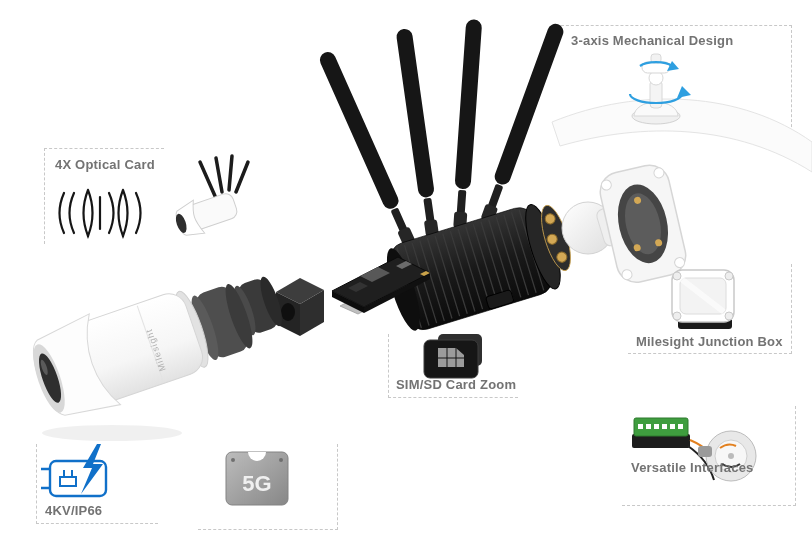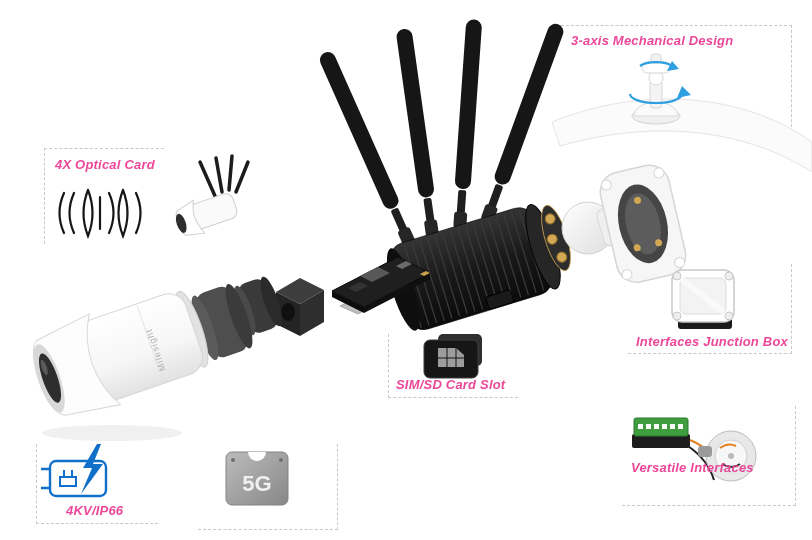--- a/index.html
+++ b/index.html
@@ -2,22 +2,22 @@
 <html><head>
 <meta charset="utf-8">
 <style>
   *{margin:0;padding:0;box-sizing:border-box}
   html,body{background:#ffffff}
   .stage{
     position:relative;width:812px;height:540px;background:#ffffff;
     overflow:hidden;font-family:"Liberation Sans",sans-serif;
   }
   .callout-label{
-    position:absolute;color:#ec4899;font-size:13px;font-weight:700;
-    white-space:nowrap;letter-spacing:.2px;font-style:italic;
+    position:absolute;color:#737373;font-size:13px;font-weight:700;
+    white-space:nowrap;letter-spacing:.2px;
   }
   .bracket{position:absolute;border:0 dashed #c8c8c8;pointer-events:none}
   #bk-zoom{left:44px;top:148px;width:120px;height:96px;border-top-width:1px;border-left-width:1px}
   #bk-mech{left:556px;top:25px;width:236px;height:112px;border-top-width:1px;border-right-width:1px}
   #bk-sim{left:388px;top:334px;width:130px;height:64px;border-left-width:1px;border-bottom-width:1px}
   #bk-junction{left:628px;top:264px;width:164px;height:90px;border-right-width:1px;border-bottom-width:1px}
   #bk-surge{left:36px;top:444px;width:122px;height:80px;border-left-width:1px;border-bottom-width:1px}
   #bk-5g{left:198px;top:444px;width:140px;height:86px;border-right-width:1px;border-bottom-width:1px}
   #bk-interfaces{left:622px;top:406px;width:174px;height:100px;border-right-width:1px;border-bottom-width:1px}
   svg.art{position:absolute;left:0;top:0;pointer-events:none}
@@ -249,18 +249,18 @@
       <circle cx="731" cy="456" r="16" fill="#f7f7f7" stroke="#cfcfcf"></circle>
       <rect x="698" y="446" width="14" height="11" rx="3" fill="#9a9a9a"></rect>
       <path d="M720,448 q8,-6 16,-2" stroke="#e2801f" stroke-width="2" fill="none"></path>
       <path d="M722,464 q10,6 18,0" stroke="#333333" stroke-width="2" fill="none"></path>
       <circle cx="731" cy="456" r="3" fill="#bbbbbb"></circle>
     </g>
   </svg>
 
   <div class="callout-label" style="left:55px;top:157px">4X Optical Card</div>
   <div class="callout-label" style="left:571px;top:33px">3-axis Mechanical Design</div>
-  <div class="callout-label" style="left:396px;top:377px">SIM/SD Card Slot</div>
-  <div class="callout-label" style="left:636px;top:334px">Interfaces Junction Box</div>
-  <div class="callout-label" style="left:66px;top:503px">4KV/IP66</div>
+  <div class="callout-label" style="left:396px;top:377px">SIM/SD Card Zoom</div>
+  <div class="callout-label" style="left:636px;top:334px">Milesight Junction Box</div>
+  <div class="callout-label" style="left:45px;top:503px">4KV/IP66</div>
   <div class="callout-label" style="left:631px;top:460px">Versatile Interfaces</div>
 
 </div>
 
 </body></html>

